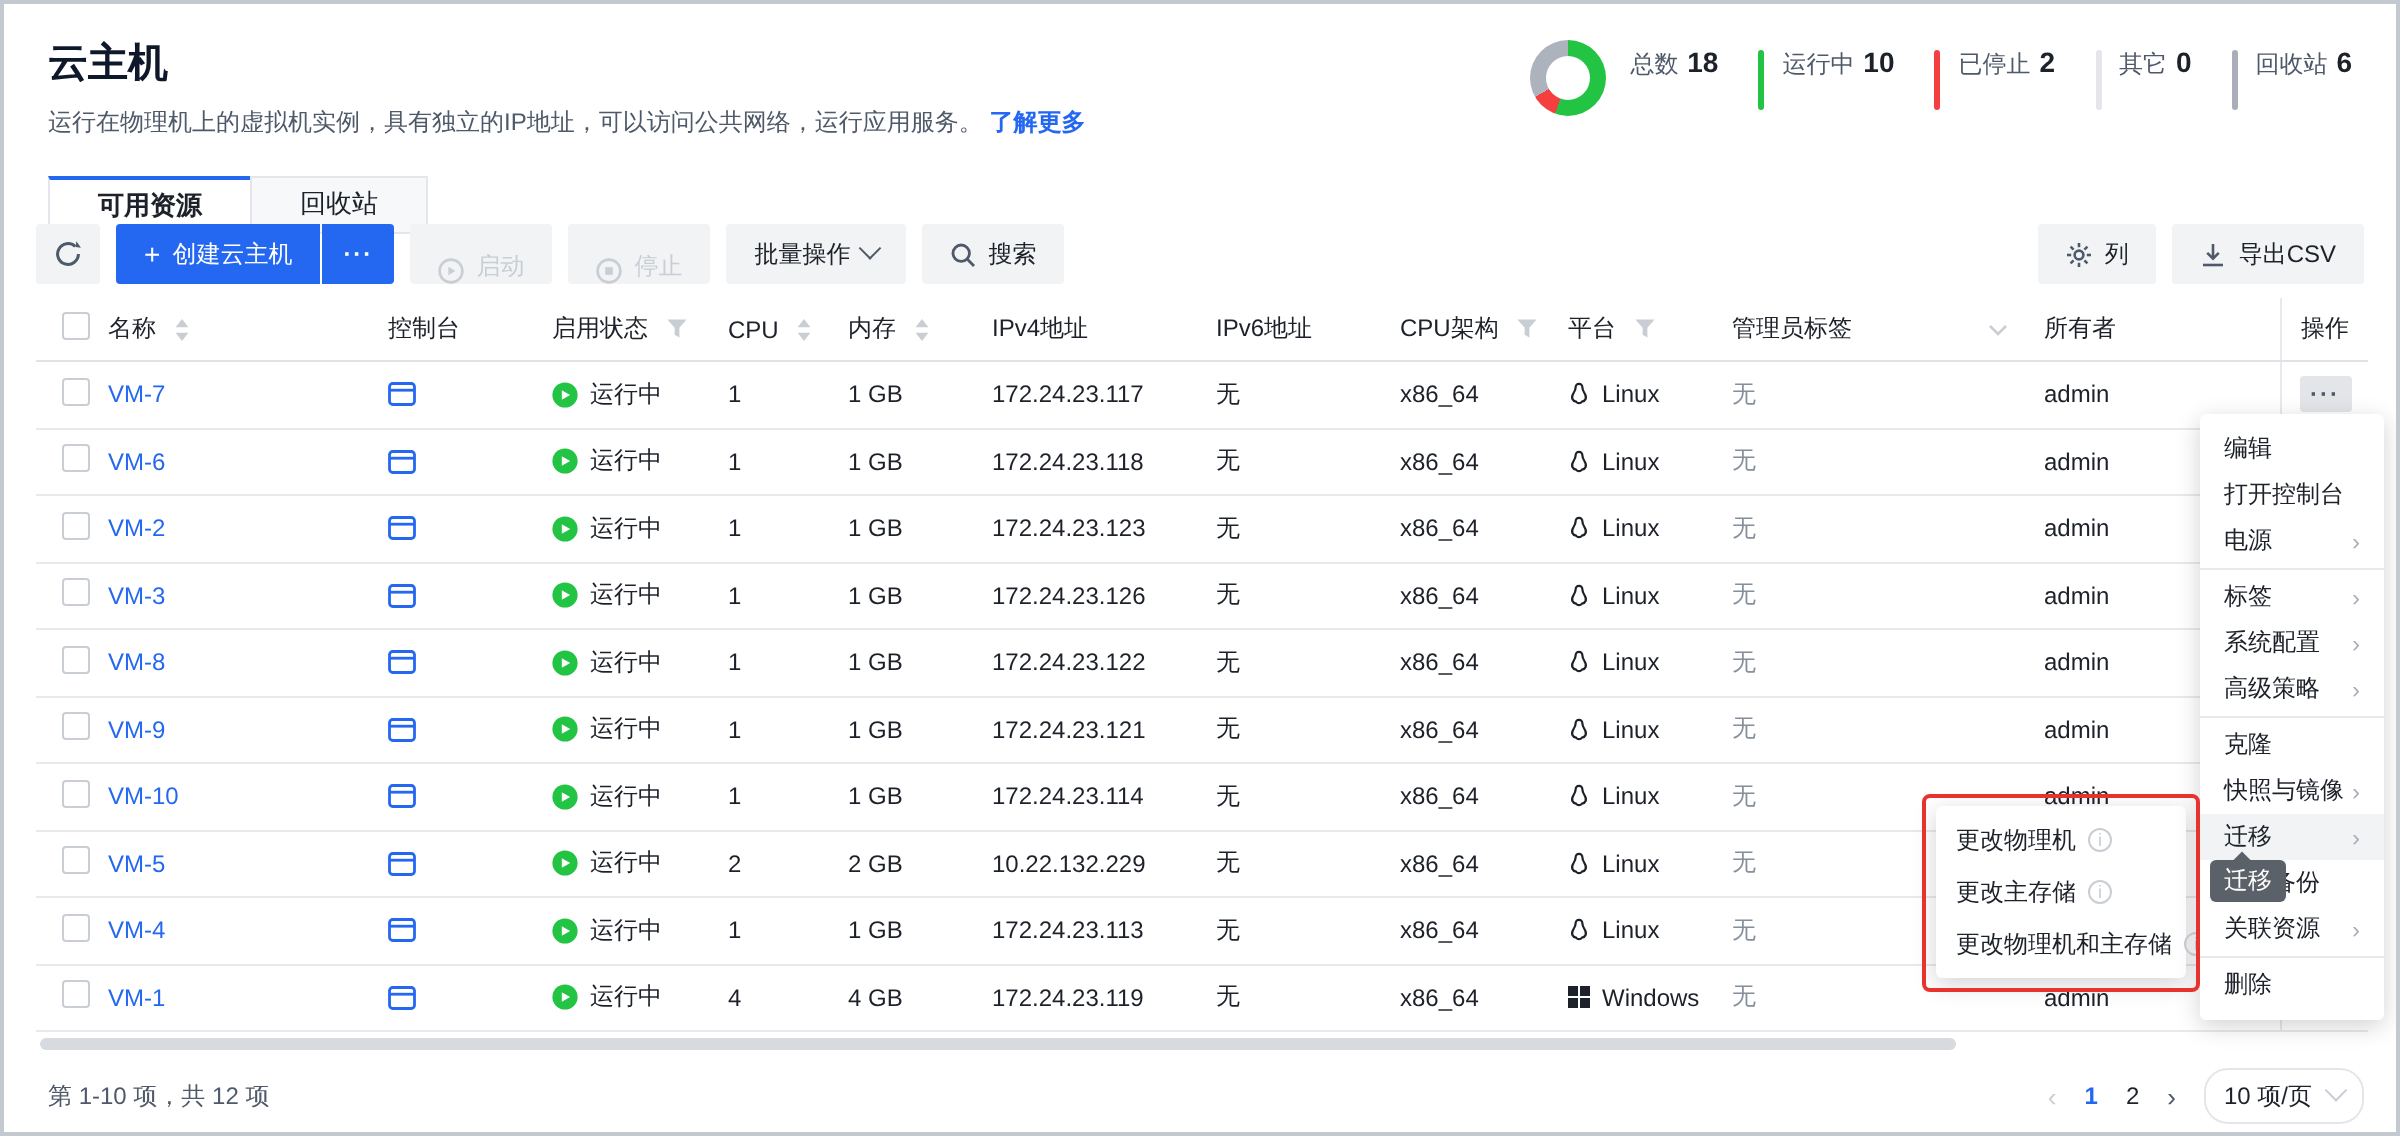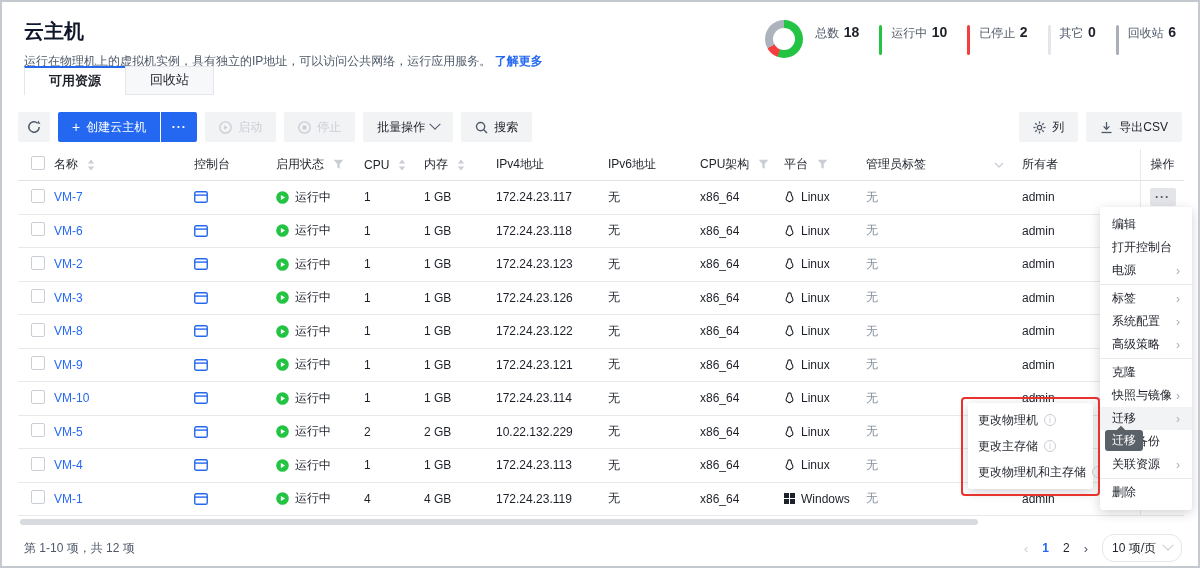--- a/index.html
+++ b/index.html
@@ -16,35 +16,35 @@
   .stats { position:absolute; top:18px; right:22px; display:flex; align-items:center; }
   .donut { position:relative; width:38px; height:38px; border-radius:50%; margin-right:12px; }
   .donut::after { content:""; position:absolute; inset:8px; background:#fff; border-radius:50%; }
   .stat { display:flex; margin-left:20px; }
   .stat .bar { width:3px; height:30px; border-radius:2px; margin-right:9px; margin-top:2px; }
   .stat:first-of-type { margin-left:0; }
   .stat .lbl { font-size:12px; color:#4e5969; }
   .stat .val { font-size:14px; font-weight:bold; color:#1d2129; margin-top:2px; }
 
   
-  .tabs { position:absolute; top:64px; left:22px; display:flex; }
+  .tabs { position:absolute; top:86px; left:22px; display:flex; }
   .tab { height:29px; line-height:26px; padding:0 24px; font-size:13px; color:#1d2129;
          background:#f7f8fa; border:1px solid #e5e6eb; cursor:pointer; }
   .tab + .tab { margin-left:-1px; }
   .tab.active { background:#fff; border-top:2px solid #2468f2; border-bottom:none; font-weight:bold; }
 
   
   .toolbar { position:absolute; top:110px; left:16px; right:16px; display:flex; align-items:center; }
   .btn { height:30px; display:inline-flex; align-items:center; justify-content:center; gap:6px;
          padding:0 14px; font-size:12px; border-radius:2px; background:#f2f3f5; color:#1d2129;
          cursor:pointer; white-space:nowrap; }
   .btn + .btn, .btn + .btn-split, .btn-split + .btn { margin-left:8px; }
   .btn.icon-only { width:32px; padding:0; }
   .btn.primary { background:#2468f2; color:#fff; }
-  .btn.disabled { color:#c9cdd4; cursor:default; }
+  .btn.disabled { color:#c9cdd4; cursor:default;align-items:flex-end; }
   .btn-split { display:inline-flex; }
   .btn-split .main { border-radius:2px 0 0 2px; }
   .btn-split .more { width:36px; padding:0; border-radius:0 2px 2px 0; margin-left:1px;
                      font-weight:bold; letter-spacing:1px; }
   .toolbar .spacer { flex:1; }
   .chev-down { display:inline-block; width:8px; height:8px; border-right:1.5px solid #4e5969;
                border-bottom:1.5px solid #4e5969; transform:rotate(45deg) translate(-2px,-2px); }
 
   
   .table { position:absolute; top:147px; left:16px; width:1166px; font-size:12px; color:#1d2129; }

